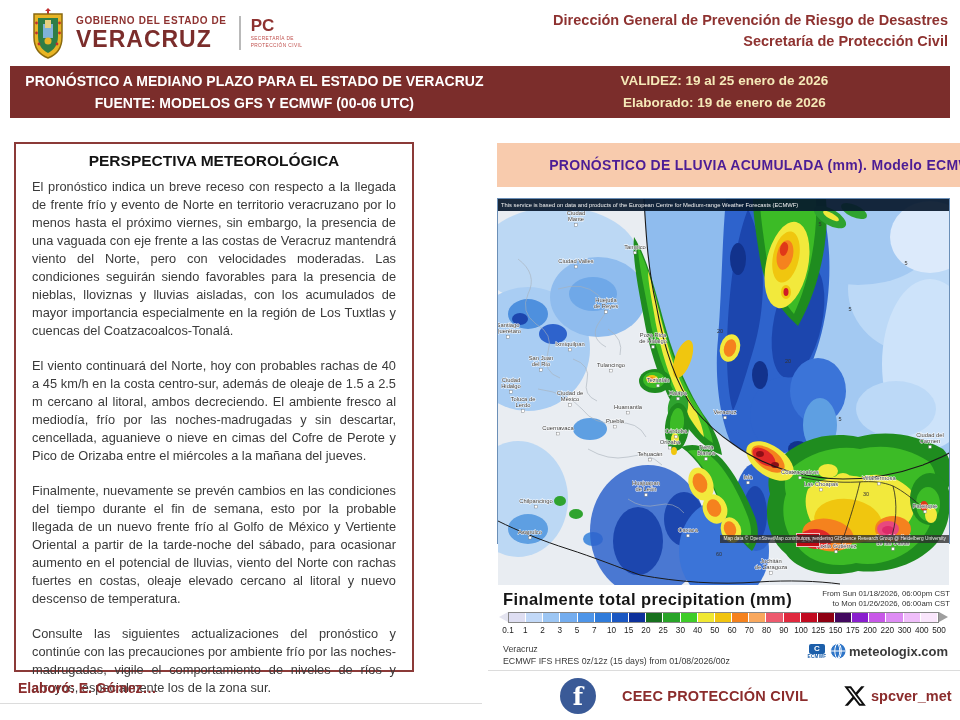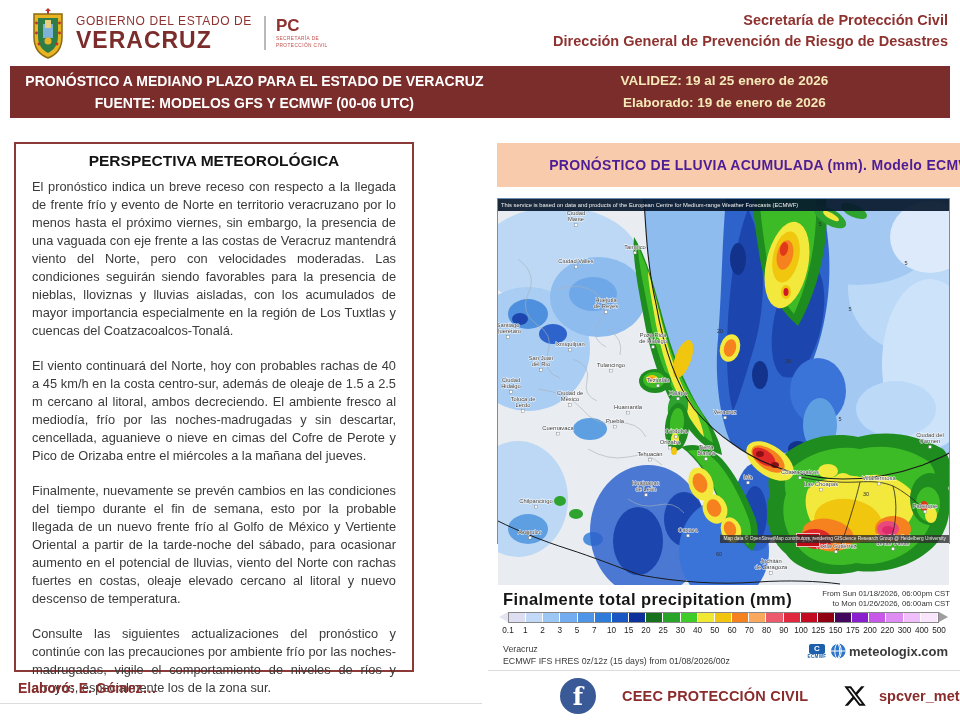--- a/index.html
+++ b/index.html
@@ -1,21 +1,21 @@
 <!DOCTYPE html>
 <html><head>
 <meta charset="utf-8">
 <style>
   html,body{margin:0;padding:0;background:#fff;}
   #page{position:relative;width:960px;height:720px;background:#fff;overflow:hidden;
         font-family:"Liberation Sans",sans-serif;}
   
   .hdr-logo{position:absolute;left:28px;top:4px;height:58px;display:flex;align-items:center;}
   .hdr-wordmark{margin-left:8px;line-height:1;}
-  .gob-line{font-size:12px;font-weight:normal;letter-spacing:.6px;color:#8E3230;}
+  .gob-line{font-size:10px;font-weight:bold;letter-spacing:.6px;color:#8E3230;}
   .ver-line{font-size:23px;font-weight:bold;letter-spacing:1px;color:#7B2D2B;margin-top:2px;}
   .hdr-div{width:2px;height:34px;background:#B9B9B9;margin:0 10px 0 12px;}
   .pc-big{font-size:17px;font-weight:bold;color:#8E3230;line-height:1;}
   .pc-sub{font-size:4.8px;color:#C0504D;letter-spacing:.4px;line-height:1.4;margin-top:2px;}
   .hdr-right{position:absolute;right:12px;top:10px;text-align:right;
              font-size:14.5px;font-weight:bold;color:#8E3230;line-height:21px;}
   
   .banner{position:absolute;left:10px;top:66px;width:940px;height:52px;background:#7B2D2B;
           display:flex;align-items:center;}
   .banner-left{flex:0 0 52%;text-align:center;color:#FFFFFF;font-weight:bold;
@@ -69,21 +69,21 @@
          font-size:13px;font-weight:bold;color:#3A3A3A;}
   
   .rule-left{position:absolute;left:0;top:703px;width:482px;height:1px;background:#DCDCDC;}
   .rule-right{position:absolute;left:488px;top:670px;width:472px;height:1px;background:#DCDCDC;}
   .elab{position:absolute;left:18px;top:680px;font-size:14px;font-weight:bold;color:#8B2C2C;}
   .fb-row{position:absolute;left:560px;top:678px;display:flex;align-items:center;gap:26px;}
   .fb-circle{width:36px;height:36px;border-radius:50%;background:#3A5A97;color:#fff;
              display:flex;align-items:center;justify-content:center;
              font-size:24px;font-weight:bold;font-family:"DejaVu Serif",serif;}
   .fb-label{font-size:14.5px;font-weight:bold;color:#8B2C2C;letter-spacing:.2px;}
-  .x-row{position:absolute;left:843px;top:684px;display:flex;align-items:center;gap:12px;}
+  .x-row{position:absolute;left:843px;top:684px;display:flex;align-items:center;gap:4px;}
   .x-label{font-size:14.5px;font-weight:bold;color:#8B2C2C;}
 </style>
 </head>
 <body>
 
 <div id="page">
 
   <div class="hdr-logo">
     <svg width="40" height="52" viewBox="0 0 40 52">
       <path d="M20 1 l3 3 h-2 v3 h-2 v-3 h-2 z" fill="#C03030"></path>
@@ -106,22 +106,22 @@
     <div class="hdr-div"></div>
     <div>
       <div class="pc-big">PC</div>
       <div class="pc-sub">
         <div>SECRETARÍA DE</div>
         <div>PROTECCIÓN CIVIL</div>
       </div>
     </div>
   </div>
   <div class="hdr-right">
+    <div>Dirección General de Prevención de Riesgo de Desastres</div>
     <div>Secretaría de Protección Civil</div>
-    <div>Dirección General de Prevención de Riesgo de Desastres</div>
   </div>
 
   <div class="banner">
     <div class="banner-left">
       <div>PRONÓSTICO A MEDIANO PLAZO PARA EL ESTADO DE VERACRUZ</div>
       <div>FUENTE: MODELOS GFS Y ECMWF (00-06 UTC)</div>
     </div>
     <div class="banner-right">
       <div>VALIDEZ: 19 al 25 enero de 2026</div>
       <div>Elaborado: 19 de enero de 2026</div>

